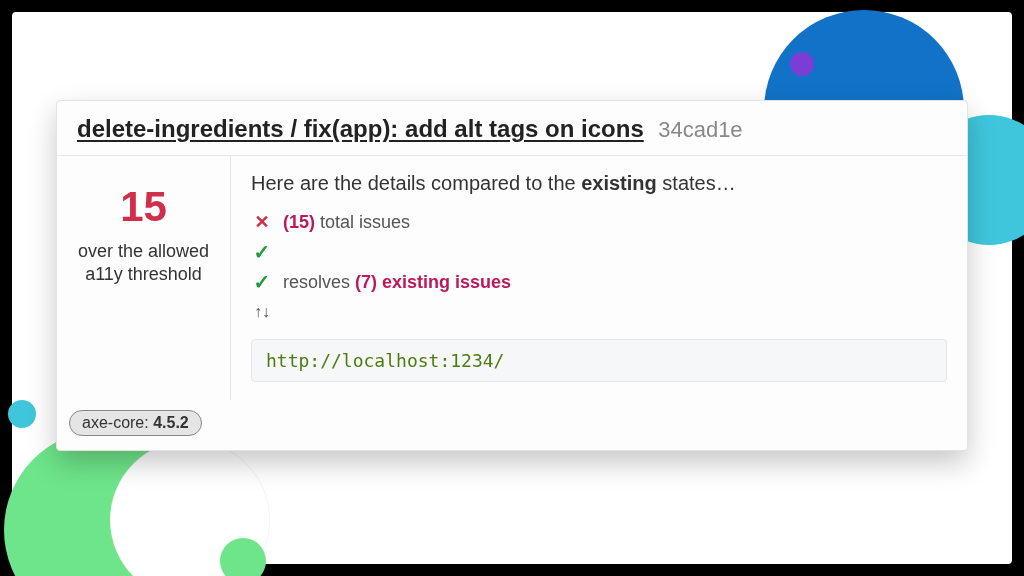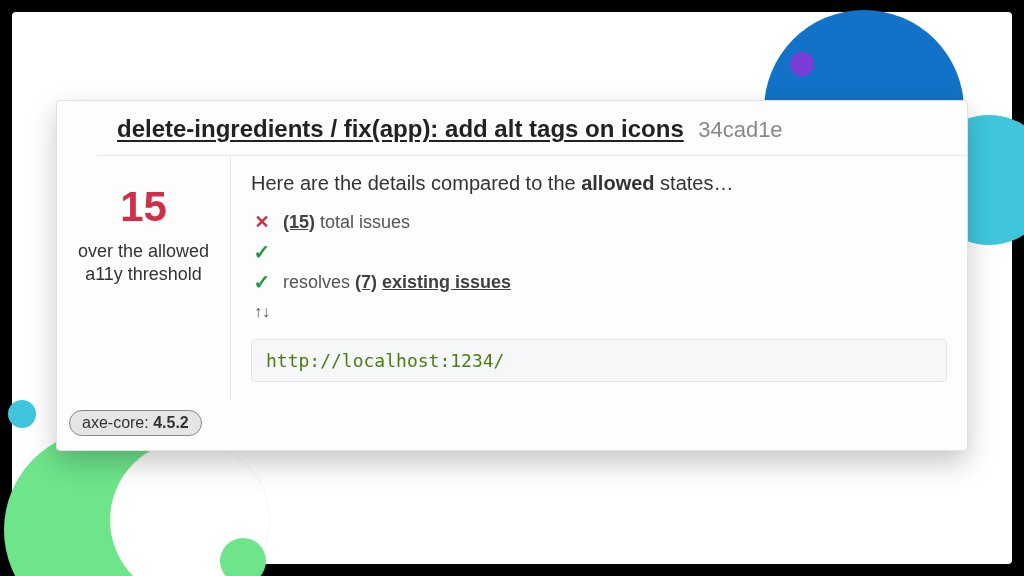--- a/index.html
+++ b/index.html
@@ -29,21 +29,20 @@
   position: absolute;
   top: 100px; left: 56px; right: 56px;
   background: #fdfdfd;
   border: 1px solid #e2e2e2;
   border-radius: 4px;
   box-shadow: 0 12px 28px rgba(0,0,0,0.22);
 }
 .card-header {
   padding: 14px 20px 12px;
   border-bottom: 1px solid #e6e6e6;
-  margin-left: 40px;
 }
 .card-header .title {
   font-size: 24px; font-weight: 700; color: #222;
   text-decoration: underline; text-underline-offset: 3px;
   display: inline;
 }
 .card-header .hash { font-size: 22px; color: #888; margin-left: 10px; font-weight: 400; }
 .card-body { display: flex; }
 .col-left {
   width: 174px; border-right: 1px solid #e6e6e6;
@@ -53,21 +52,21 @@
 .left-text { font-size: 18px; color: #333; margin-top: 12px; line-height: 1.3; }
 .col-right { flex: 1; padding: 16px 20px 18px; min-width:0; }
 .col-right .intro { font-size: 20px; color: #333; margin-bottom: 12px; }
 .col-right .intro b { font-weight: 700; }
 .issues { list-style: none; font-size: 18px; color: #555; }
 .issues li { display: flex; align-items: center; gap: 10px; height: 30px; }
 .issues li .ic { width: 22px; display:flex; align-items:center; justify-content:center; font-weight:700; }
 .ic-x { color: #d02f4a; font-size: 18px; }
 .ic-check { color: #1d9b3e; font-size: 20px; }
 .ic-diff { color: #555; font-size: 16px; }
-.issues b { color: #404040; font-weight: 700; text-decoration: underline; }
+.issues b { color: #be185d; font-weight: 700; }
 .url-box {
   margin-top: 12px;
   background: #f5f7f8;
   border: 1px solid #e3e5e7;
   border-radius: 4px;
   padding: 10px 14px;
   font-family: "SFMono-Regular", Consolas, monospace;
   font-size: 18px; color: #4d7c0f;
 }
 .card-footer { padding: 10px 12px 14px; display: flex; gap: 10px; }
@@ -99,21 +98,21 @@
     <span class="hash">34cad1e</span>
   </div>
 
   <div class="card-body">
     <div class="col-left">
       <div class="big-num">15</div>
       <div class="left-text">over the allowed a11y threshold</div>
     </div>
     <div class="col-right">
       <div class="intro">
-        <span>Here are the details compared to the </span><b>allowed</b><span> states…</span>
+        <span>Here are the details compared to the </span><b>existing</b><span> states…</span>
       </div>
       <ul class="issues">
         <li>
           <span class="ic ic-x">✕</span>
           <span>
             <b>(15)</b>
             <span>total issues</span>
           </span>
         </li>
         <li>

